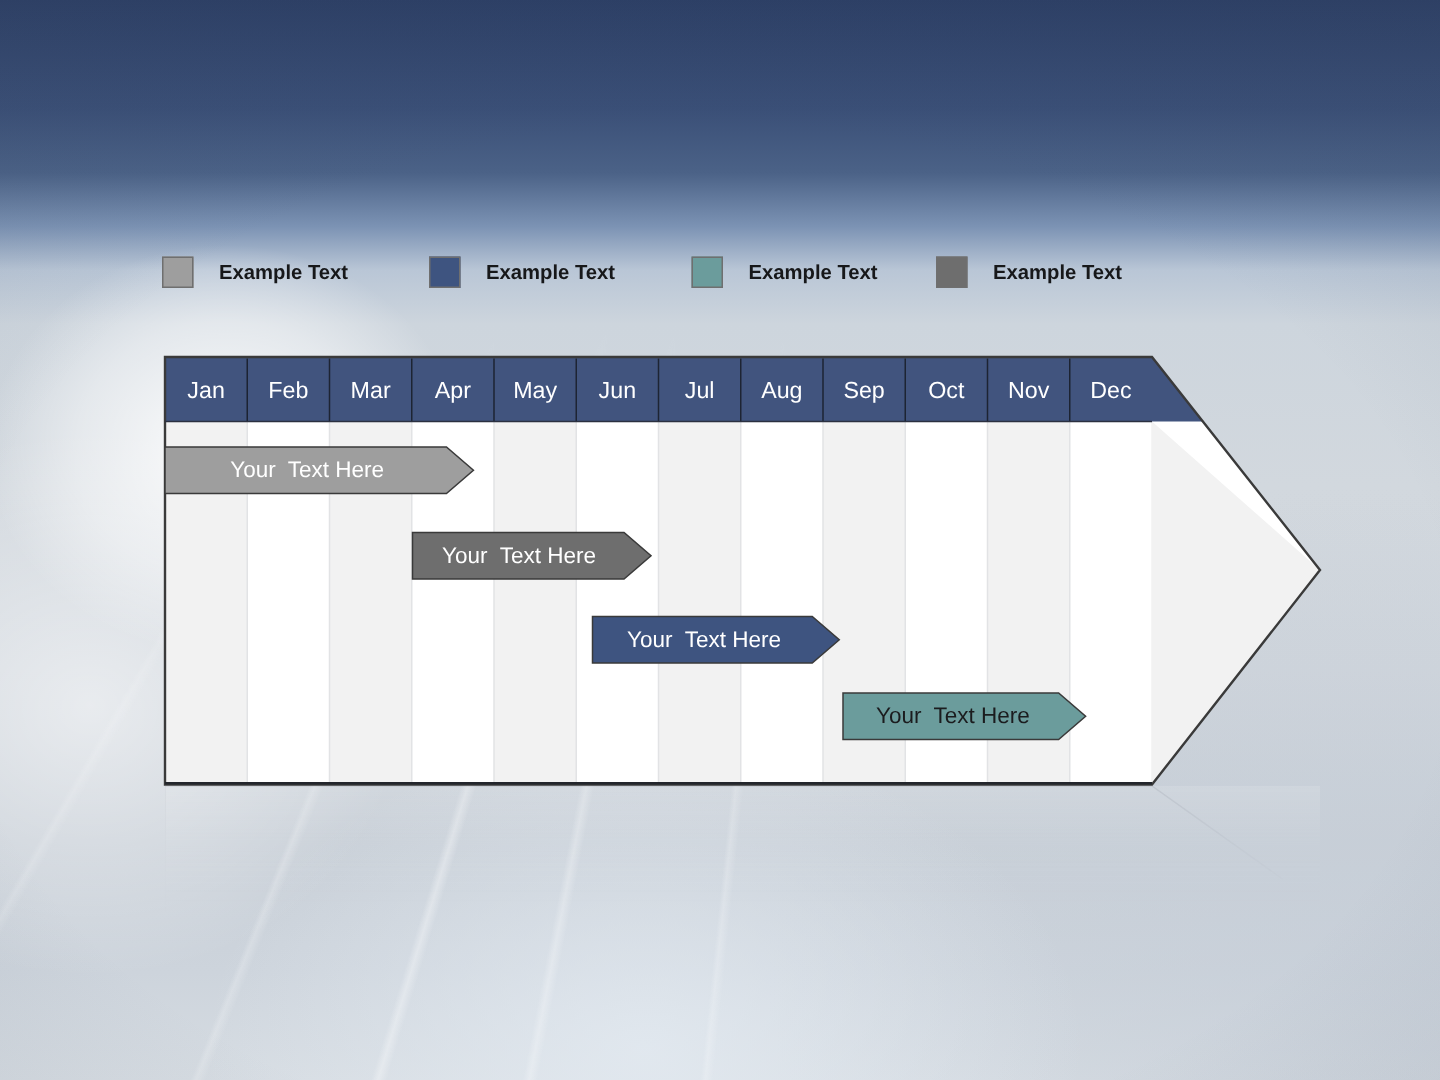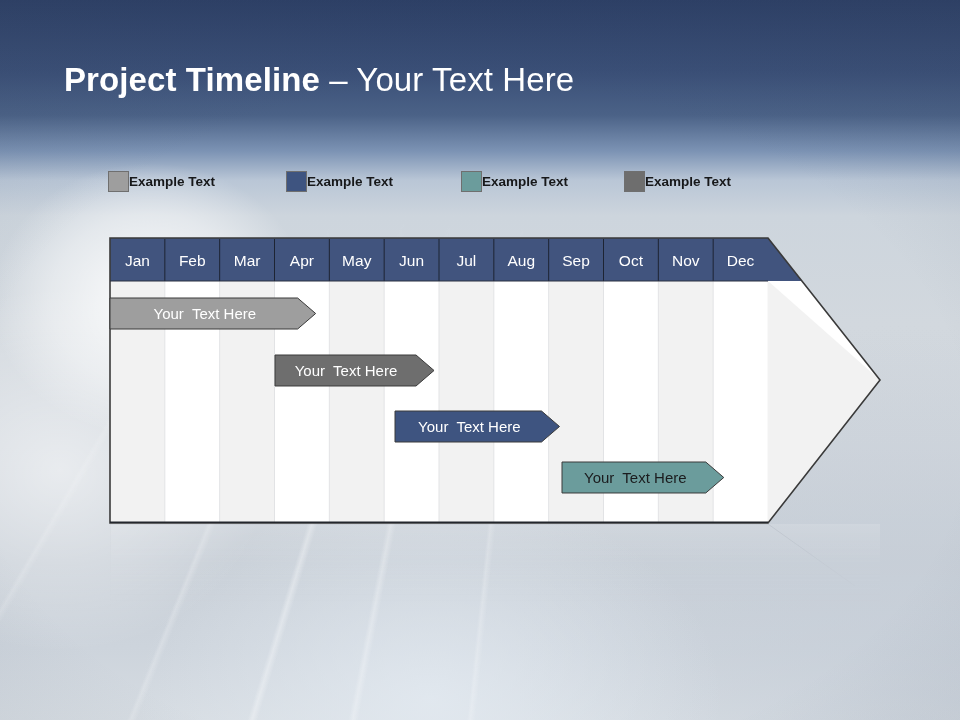--- a/index.html
+++ b/index.html
@@ -93,20 +93,21 @@
     white-space: nowrap;
   }
   .legend-swatch {
     width: 21px;
     height: 21px;
     border: 1px solid #6f6f6f;
     box-sizing: border-box;
     flex: 0 0 auto;
   }
   .legend-label {
+    margin-left: 17px;
     font-size: 13.5px;
     font-weight: bold;
     color: #17181a;
   }
 
   
   .chart {
     position: absolute;
     left: 110px;
     top: 238px;
@@ -163,23 +164,20 @@
 </style>
 </head>
 <body>
 
 <div id="slide">
 
   <div class="bg-photo"></div>
   <div class="bg-streaks"></div>
   <div class="bg-vignette"></div>
 
-  <div class="title">
-    <span class="strong">Project Timeline</span><span class="dash"> – </span><span class="light">Your Text Here</span>
-  </div>
 
   <div class="legend">
 
     <div class="legend-item" id="leg0" style="left: 0px;">
       <span class="legend-swatch" id="sw0" style="background: rgb(158, 158, 158);"></span>
       <span class="legend-label">Example Text</span>
     </div>
 
     <div class="legend-item" id="leg1" style="left: 178px;">
       <span class="legend-swatch" id="sw1" style="background: rgb(62, 84, 128);"></span>

